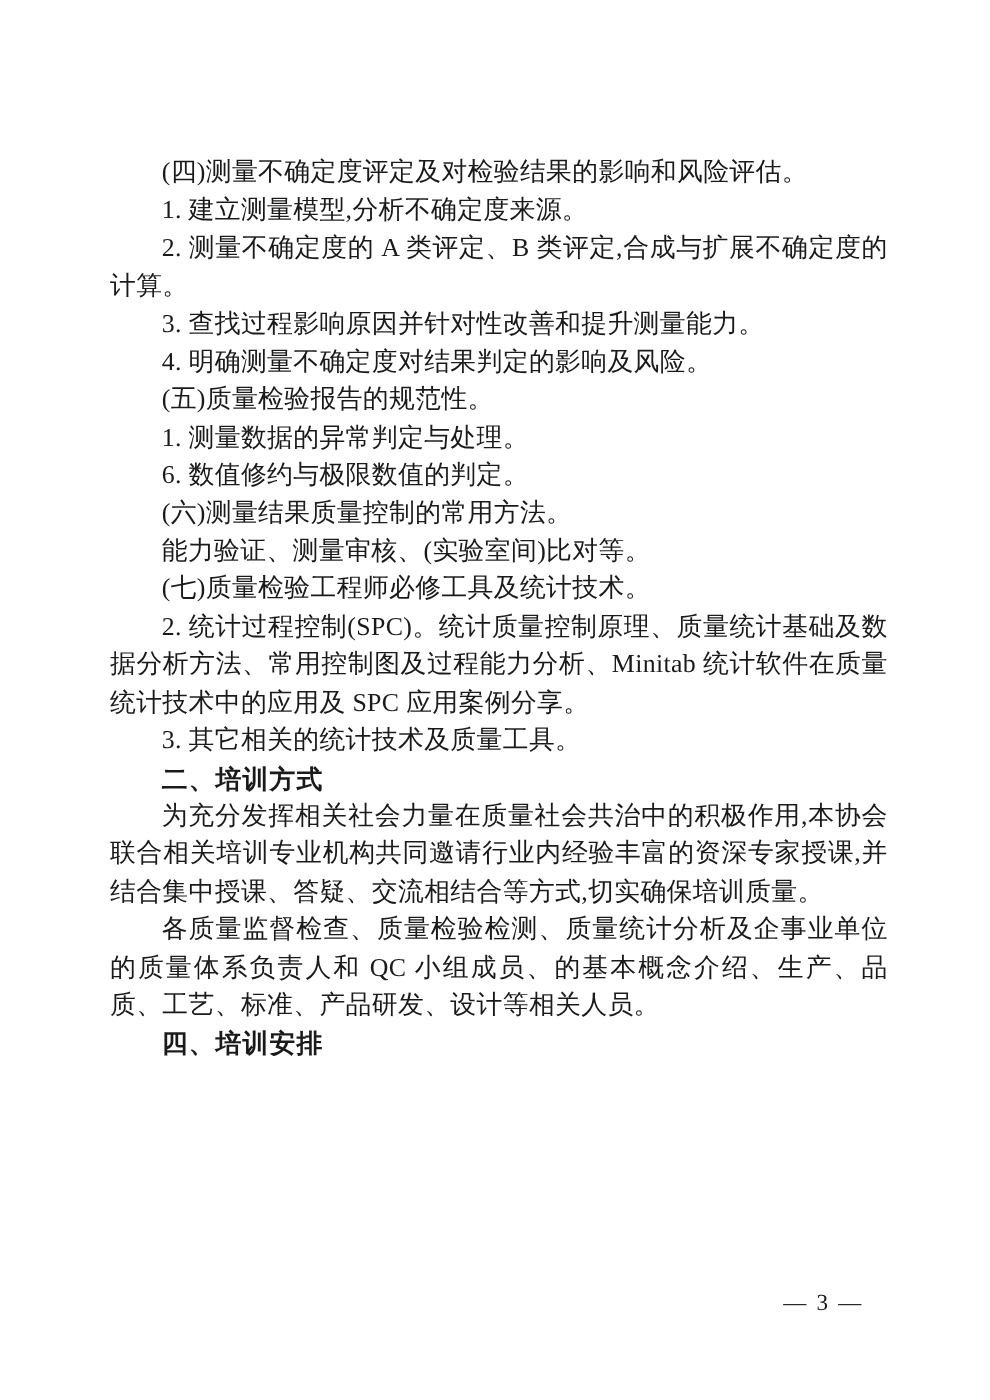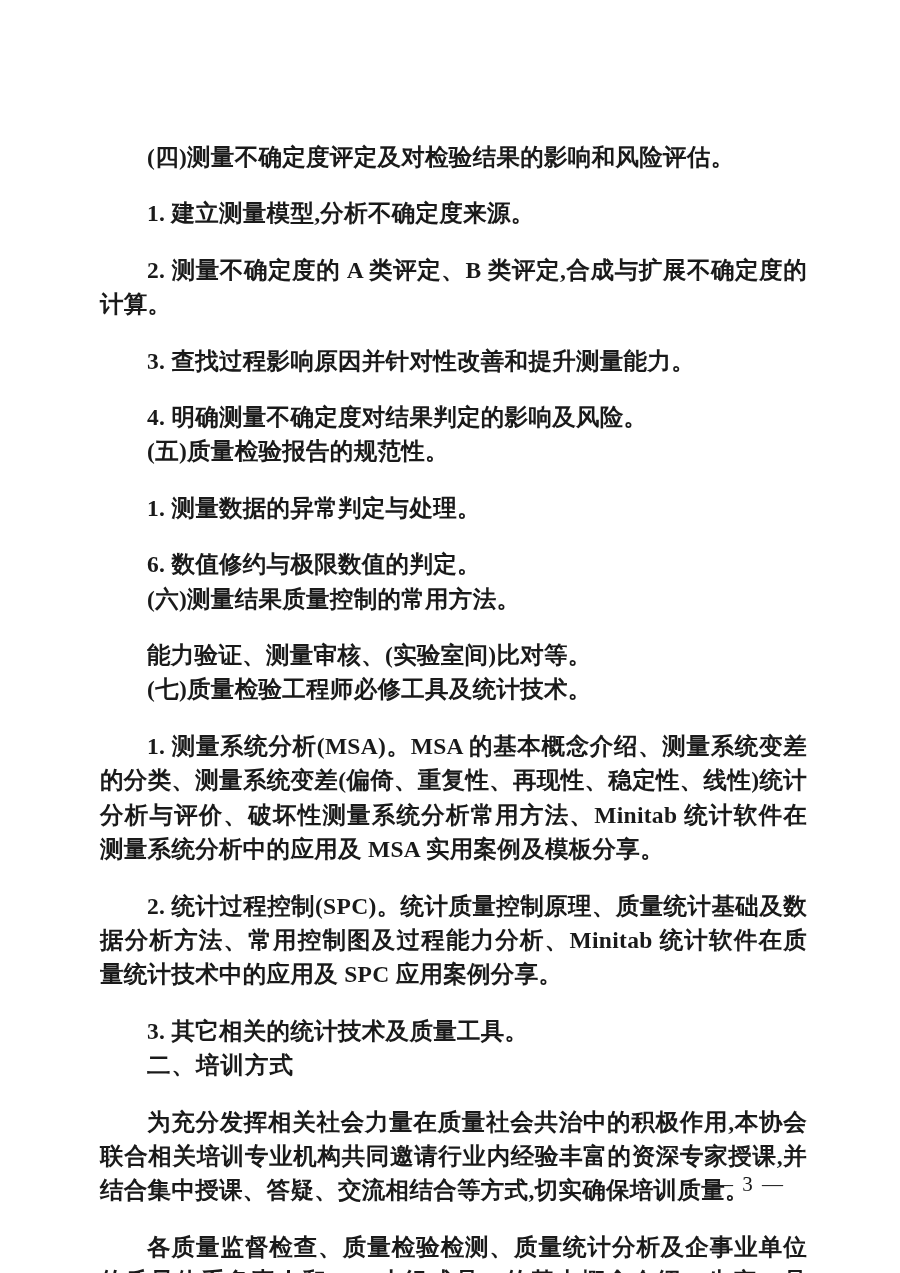--- a/index.html
+++ b/index.html
@@ -26,26 +26,25 @@
   .para {
     margin: 0;
     font-size: 23.5px;
     line-height: 34.4px;
     text-indent: 2em;
     text-align: justify;
     letter-spacing: 0.3px;
   }
   .body {
     font-family: "Liberation Serif", serif;
-    font-weight: 700;
-    margin-top: 22px;
+    font-weight: 400;
   }
   .kai-bold {
     font-family: "Liberation Serif", serif;
-    font-weight: 700;
+    font-weight: 400;
   }
   .hei-bold {
     font-family: Liberation Sans, sans-serif;
     font-weight: 700;
     letter-spacing: 1px;
   }
   .footer-pagenum {
     position: absolute;
     top: 1170px;
     left: 712px;
@@ -67,21 +66,20 @@
       <p class="para body">1. 建立测量模型,分析不确定度来源。</p>
       <p class="para body">2. 测量不确定度的 A 类评定、B 类评定,合成与扩展不确定度的计算。</p>
       <p class="para body">3. 查找过程影响原因并针对性改善和提升测量能力。</p>
       <p class="para body">4. 明确测量不确定度对结果判定的影响及风险。</p>
       <p class="para kai-bold">(五)质量检验报告的规范性。</p>
       <p class="para body">1. 测量数据的异常判定与处理。</p>
       <p class="para body">6. 数值修约与极限数值的判定。</p>
       <p class="para kai-bold">(六)测量结果质量控制的常用方法。</p>
       <p class="para body">能力验证、测量审核、(实验室间)比对等。</p>
       <p class="para kai-bold">(七)质量检验工程师必修工具及统计技术。</p>
-      <p class="para body">1. 测量系统分析(MSA)。MSA 的基本概念介绍、测量系统变差的分类、测量系统变差(偏倚、重复性、再现性、稳定性、线性)统计分析与评价、破坏性测量系统分析常用方法、Minitab 统计软件在测量系统分析中的应用及 MSA 实用案例及模板分享。</p>
       <p class="para body">2. 统计过程控制(SPC)。统计质量控制原理、质量统计基础及数据分析方法、常用控制图及过程能力分析、Minitab 统计软件在质量统计技术中的应用及 SPC 应用案例分享。</p>
       <p class="para body">3. 其它相关的统计技术及质量工具。</p>
       <p class="para hei-bold">二、培训方式</p>
       <p class="para body">为充分发挥相关社会力量在质量社会共治中的积极作用,本协会联合相关培训专业机构共同邀请行业内经验丰富的资深专家授课,并结合集中授课、答疑、交流相结合等方式,切实确保培训质量。</p>
       <p class="para body">各质量监督检查、质量检验检测、质量统计分析及企事业单位的质量体系负责人和 QC 小组成员、的基本概念介绍、生产、品质、工艺、标准、产品研发、设计等相关人员。</p>
       <p class="para hei-bold">四、培训安排</p>
     </div>
 
   <div class="footer-pagenum">— 3 —</div>
 

